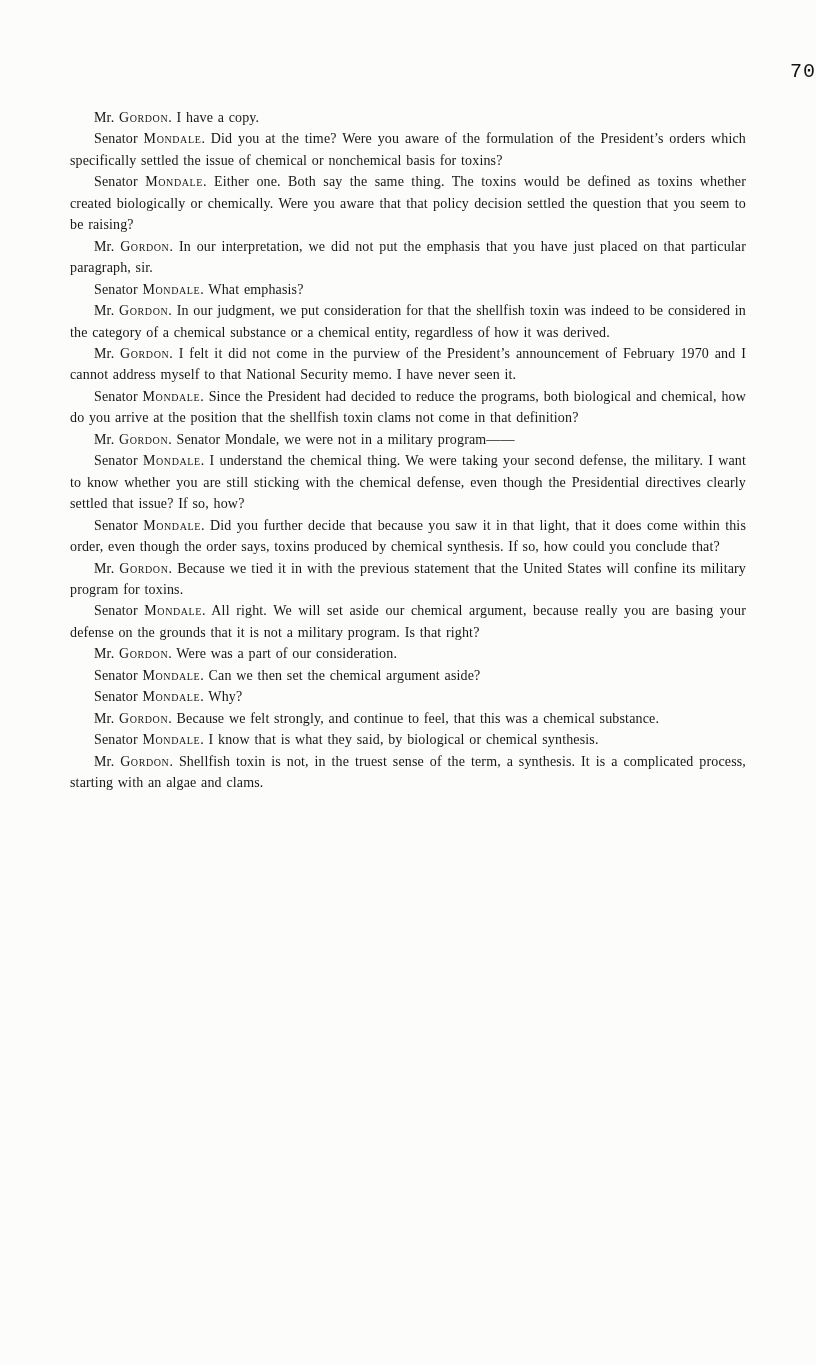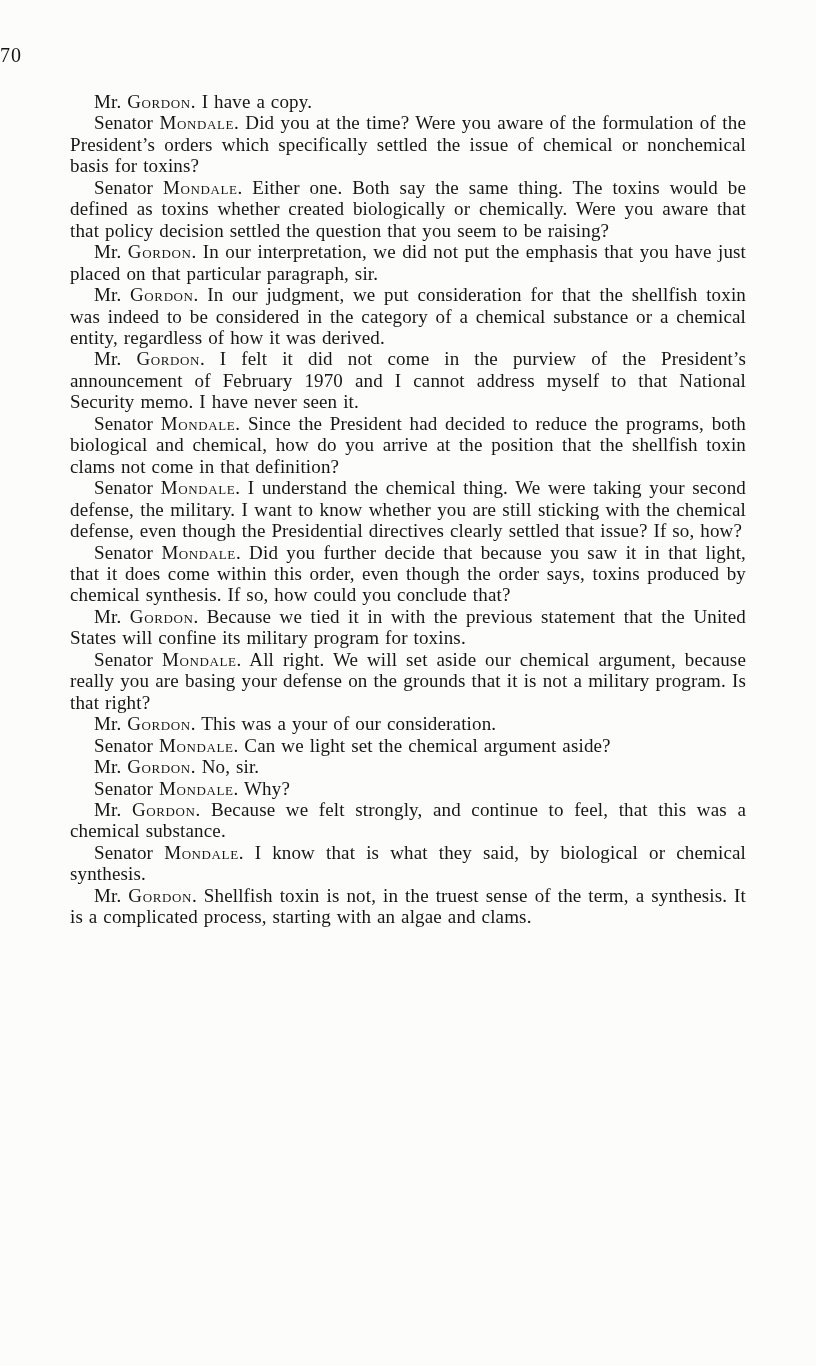--- a/index.html
+++ b/index.html
@@ -10,30 +10,31 @@
   .page {
     position: relative;
     width: 816px;
     height: 1366px;
     background: #fcfcfb;
     overflow: hidden;
     font-family: "Liberation Serif", "DejaVu Serif", serif;
     color: #161616;
   }
   .page-number {
-    padding-top: 44px;
-    text-align: left;
+    padding-top: 60px;
+    text-align: right;
     font-size: 20px;
     letter-spacing: 1px;
     color: #141414;
+    font-family: Liberation Mono, monospace;
   }
   .transcript {
     margin: 24px auto 0 auto;
     width: 676px;
-    font-size: 19px;
+    font-size: 14px;
     line-height: 21.45px;
     letter-spacing: 0.15px;
     word-spacing: 1px;
     text-align: justify;
   }
   .para {
     margin: 0;
     text-indent: 24px;
   }
   .speaker-name {
@@ -49,43 +50,44 @@
   <div class="transcript">
   <p class="para"><span><span class="speaker-prefix">Mr.</span> <span class="speaker-name">Gordon</span><span>.</span></span> <span class="speech">I have a copy.</span></p>
 
   <p class="para"><span><span class="speaker-prefix">Senator</span> <span class="speaker-name">Mondale</span><span>.</span></span> <span class="speech">Did you at the time? Were you aware of the formulation of the President’s orders which specifically settled the issue of chemical or nonchemical basis for toxins?</span></p>
 
 
   <p class="para"><span><span class="speaker-prefix">Senator</span> <span class="speaker-name">Mondale</span><span>.</span></span> <span class="speech">Either one. Both say the same thing. The toxins would be defined as toxins whether created biologically or chemically. Were you aware that that policy decision settled the question that you seem to be raising?</span></p>
 
   <p class="para"><span><span class="speaker-prefix">Mr.</span> <span class="speaker-name">Gordon</span><span>.</span></span> <span class="speech">In our interpretation, we did not put the emphasis that you have just placed on that particular paragraph, sir.</span></p>
 
+  <p class="para"><span><span class="speaker-prefix">Senator</span> <span class="speaker-name">Mondale</span><span>.</span></span> <span class="speech">What emphasis?</span></p>
 
   <p class="para"><span><span class="speaker-prefix">Mr.</span> <span class="speaker-name">Gordon</span><span>.</span></span> <span class="speech">In our judgment, we put consideration for that the shellfish toxin was indeed to be considered in the category of a chemical substance or a chemical entity, regardless of how it was derived.</span></p>
 
 
   <p class="para"><span><span class="speaker-prefix">Mr.</span> <span class="speaker-name">Gordon</span><span>.</span></span> <span class="speech">I felt it did not come in the purview of the President’s announcement of February 1970 and I cannot address myself to that National Security memo. I have never seen it.</span></p>
 
   <p class="para"><span><span class="speaker-prefix">Senator</span> <span class="speaker-name">Mondale</span><span>.</span></span> <span class="speech">Since the President had decided to reduce the programs, both biological and chemical, how do you arrive at the position that the shellfish toxin clams not come in that definition?</span></p>
 
+  <p class="para"><span><span class="speaker-prefix">Mr.</span> <span class="speaker-name">Gordon</span><span>.</span></span> <span class="speech">Senator Mondale, we were not in a military program——</span></p>
 
   <p class="para"><span><span class="speaker-prefix">Senator</span> <span class="speaker-name">Mondale</span><span>.</span></span> <span class="speech">I understand the chemical thing. We were taking your second defense, the military. I want to know whether you are still sticking with the chemical defense, even though the Presidential directives clearly settled that issue? If so, how?</span></p>
 
 
   <p class="para"><span><span class="speaker-prefix">Senator</span> <span class="speaker-name">Mondale</span><span>.</span></span> <span class="speech">Did you further decide that because you saw it in that light, that it does come within this order, even though the order says, toxins produced by chemical synthesis. If so, how could you conclude that?</span></p>
 
   <p class="para"><span><span class="speaker-prefix">Mr.</span> <span class="speaker-name">Gordon</span><span>.</span></span> <span class="speech">Because we tied it in with the previous statement that the United States will confine its military program for toxins.</span></p>
 
   <p class="para"><span><span class="speaker-prefix">Senator</span> <span class="speaker-name">Mondale</span><span>.</span></span> <span class="speech">All right. We will set aside our chemical argument, because really you are basing your defense on the grounds that it is not a military program. Is that right?</span></p>
 
-  <p class="para"><span><span class="speaker-prefix">Mr.</span> <span class="speaker-name">Gordon</span><span>.</span></span> <span class="speech">This was a your of our consideration.</span></p>
+  <p class="para"><span><span class="speaker-prefix">Mr.</span> <span class="speaker-name">Gordon</span><span>.</span></span> <span class="speech">Were was a part of our consideration.</span></p>
 
-  <p class="para"><span><span class="speaker-prefix">Senator</span> <span class="speaker-name">Mondale</span><span>.</span></span> <span class="speech">Can we light set the chemical argument aside?</span></p>
+  <p class="para"><span><span class="speaker-prefix">Senator</span> <span class="speaker-name">Mondale</span><span>.</span></span> <span class="speech">Can we then set the chemical argument aside?</span></p>
 
-  <p class="para"><span><span class="speaker-prefix">Mr.</span> <span class="speaker-name">Gordon</span><span>.</span></span> <span class="speech">No, sir.</span></p>
 
   <p class="para"><span><span class="speaker-prefix">Senator</span> <span class="speaker-name">Mondale</span><span>.</span></span> <span class="speech">Why?</span></p>
 
   <p class="para"><span><span class="speaker-prefix">Mr.</span> <span class="speaker-name">Gordon</span><span>.</span></span> <span class="speech">Because we felt strongly, and continue to feel, that this was a chemical substance.</span></p>
 
   <p class="para"><span><span class="speaker-prefix">Senator</span> <span class="speaker-name">Mondale</span><span>.</span></span> <span class="speech">I know that is what they said, by biological or chemical synthesis.</span></p>
 
   <p class="para"><span><span class="speaker-prefix">Mr.</span> <span class="speaker-name">Gordon</span><span>.</span></span> <span class="speech">Shellfish toxin is not, in the truest sense of the term, a synthesis. It is a complicated process, starting with an algae and clams.</span></p>
 </div>
 </div>

